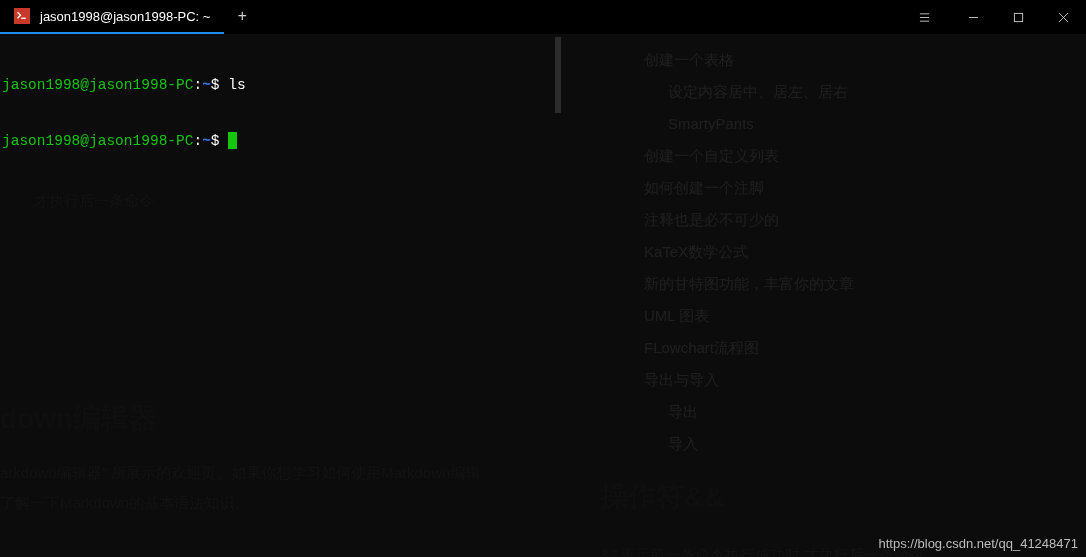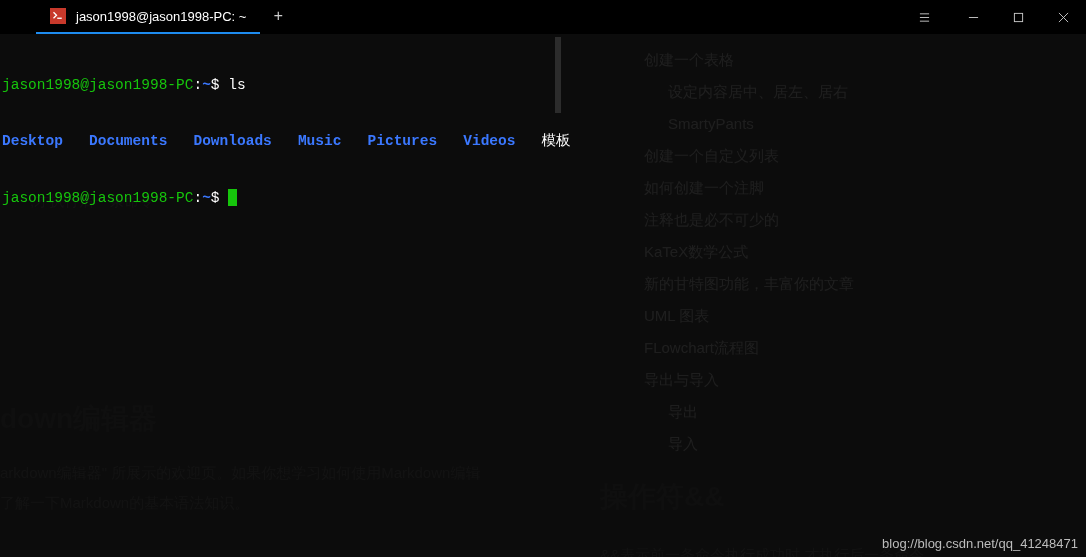--- a/index.html
+++ b/index.html
@@ -21,21 +21,20 @@
     }
     .tab {
       display: flex;
       align-items: center;
       gap: 10px;
       padding: 16px 14px;
       border-bottom: 2px solid transparent;
       color: #cccccc;
       font-size: 13px;
       font-family: 'Segoe UI', sans-serif;
-      margin-left: 36px;
     }
     .tab.active {
       border-bottom-color: #1e8cf0;
       color: #ffffff;
     }
     .tab-icon {
       width: 16px;
       height: 16px;
       background: #c8392b;
       display: flex;
@@ -197,21 +196,20 @@
       <svg viewBox="0 0 12 12">
           <line x1="1" y1="1" x2="11" y2="11" stroke="currentColor" stroke-width="1"></line>
           <line x1="11" y1="1" x2="1" y2="11" stroke="currentColor" stroke-width="1"></line>
         </svg>
     </div>
   </div>
 </div>
 
 <div class="terminal">
   <div class="line"><span class="prompt-user">jason1998@jason1998-PC</span><span class="prompt-colon">:</span><span class="prompt-path">~</span><span class="prompt-dollar">$ </span><span class="cmd">ls</span></div>
-  <div class="line"><span class="dir-item">Desktop</span><span>   </span><span class="dir-item">Documents</span><span>   </span><span class="dir-item">Downloads</span><span>   </span><span class="dir-item">Music</span><span>   </span><span class="dir-item">Pictures</span><span>   </span><span class="dir-item">Videos</span><span>   </span><span class="dir-item-cn">模板</span></div>
   <div class="line"><span class="prompt-user">jason1998@jason1998-PC</span><span class="prompt-colon">:</span><span class="prompt-path">~</span><span class="prompt-dollar">$ </span><span class="cursor"></span></div>
 </div>
 
 <div class="sep-bar"></div>
 
 <div class="background-page">
   <div class="bg-left">
     <div class="bg-left-text" style="top:158px;margin-left:30px;">,才执行后一条命令</div>
     <div class="bg-heading" style="position:absolute;top:342px;left:0;">down编辑器</div>
     <div style="position:absolute;top:424px;left:0;">
@@ -233,13 +231,13 @@
       <div class="bg-toc-item">FLowchart流程图</div>
       <div class="bg-toc-item">导出与导入</div>
       <div class="bg-toc-item bg-toc-sub">导出</div>
       <div class="bg-toc-item bg-toc-sub">导入</div>
     </div>
     <div class="bg-heading" style="margin-top:18px;">操作符&amp;&amp;</div>
     <div class="bg-para">&amp;&amp;表示前一条命令执行成功时,才执行后一条命令</div>
   </div>
 </div>
 
-<div class="watermark">blog://blog.csdn.net/qq_41248471</div>
+<div class="watermark">https://blog.csdn.net/qq_41248471</div>
 
 </body></html>

